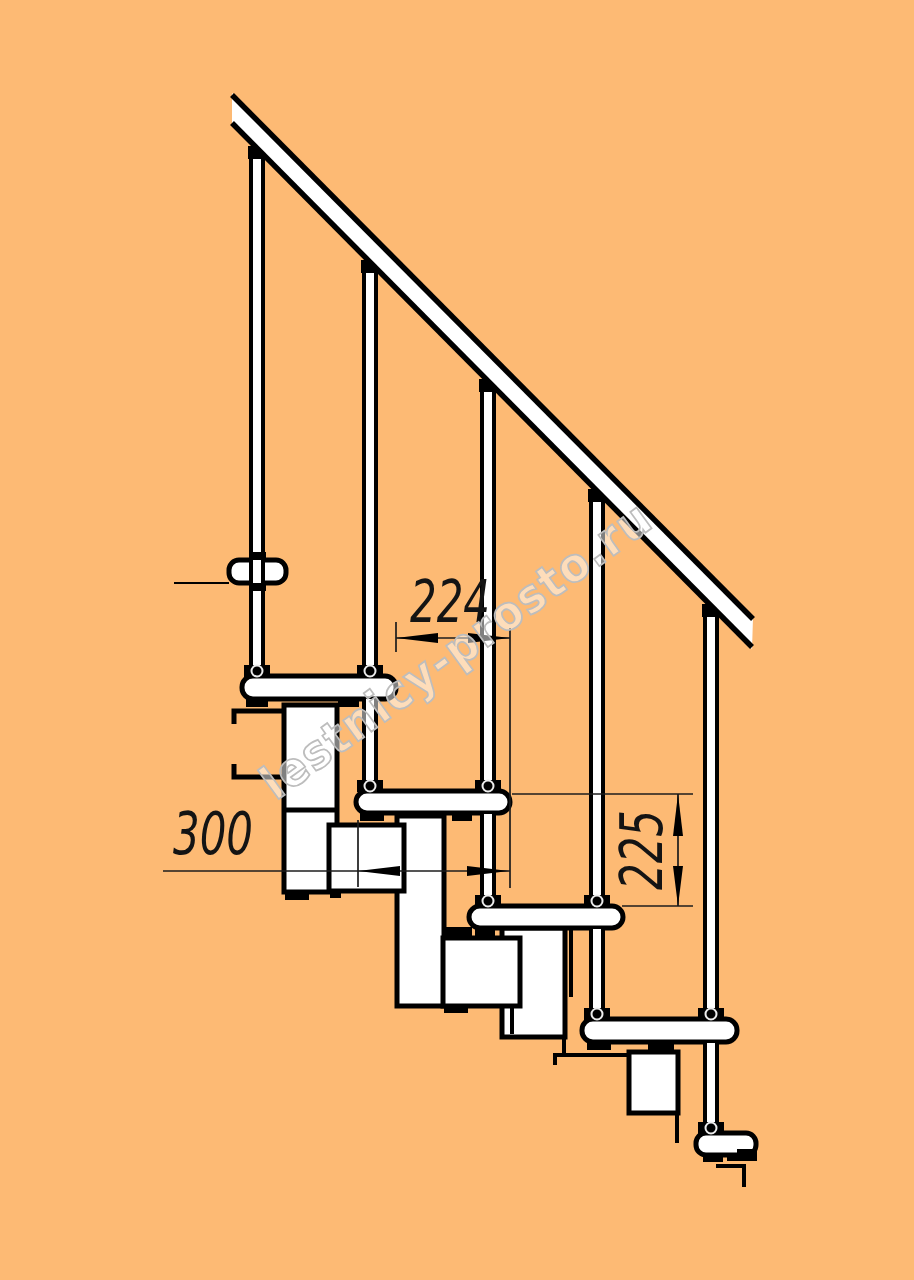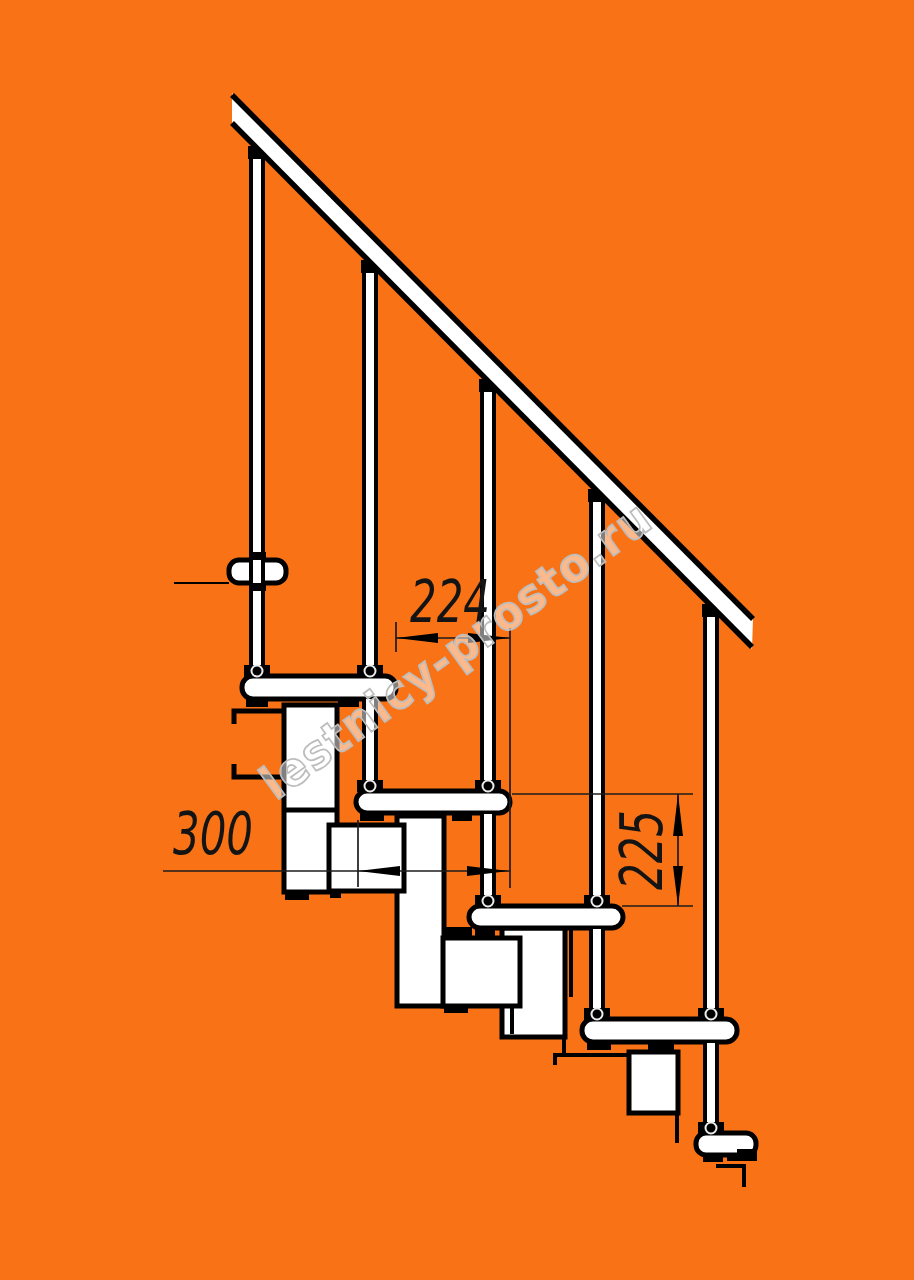--- a/index.html
+++ b/index.html
@@ -1,17 +1,17 @@
 <!DOCTYPE html>
 <html><head>
 <meta charset="utf-8">
 <title>Staircase drawing</title>
 <style>
   html,body{margin:0;padding:0;background:#fff;}
-  .page{position:relative;width:914px;height:1280px;background:#f97316;overflow:hidden;}
+  .page{position:relative;width:914px;height:1280px;background:#fdba74;overflow:hidden;}
   svg{position:absolute;left:0;top:0;}
   .t2{stroke:#000;stroke-width:2;fill:none}
   .t4{stroke:#000;stroke-width:4;fill:none}
   .t5{stroke:#000;stroke-width:5;fill:none}
   .t55{stroke:#000;stroke-width:5.5;fill:none}
   .tf{stroke:#000;stroke-width:5;fill:#fff}
   .wf{fill:#fff;stroke:none}
   .blk{fill:#000;stroke:none}
   .thin{stroke:#1c1c1c;stroke-width:1.7;fill:none}
   .ring{fill:none;stroke:#ececec;stroke-width:2}

